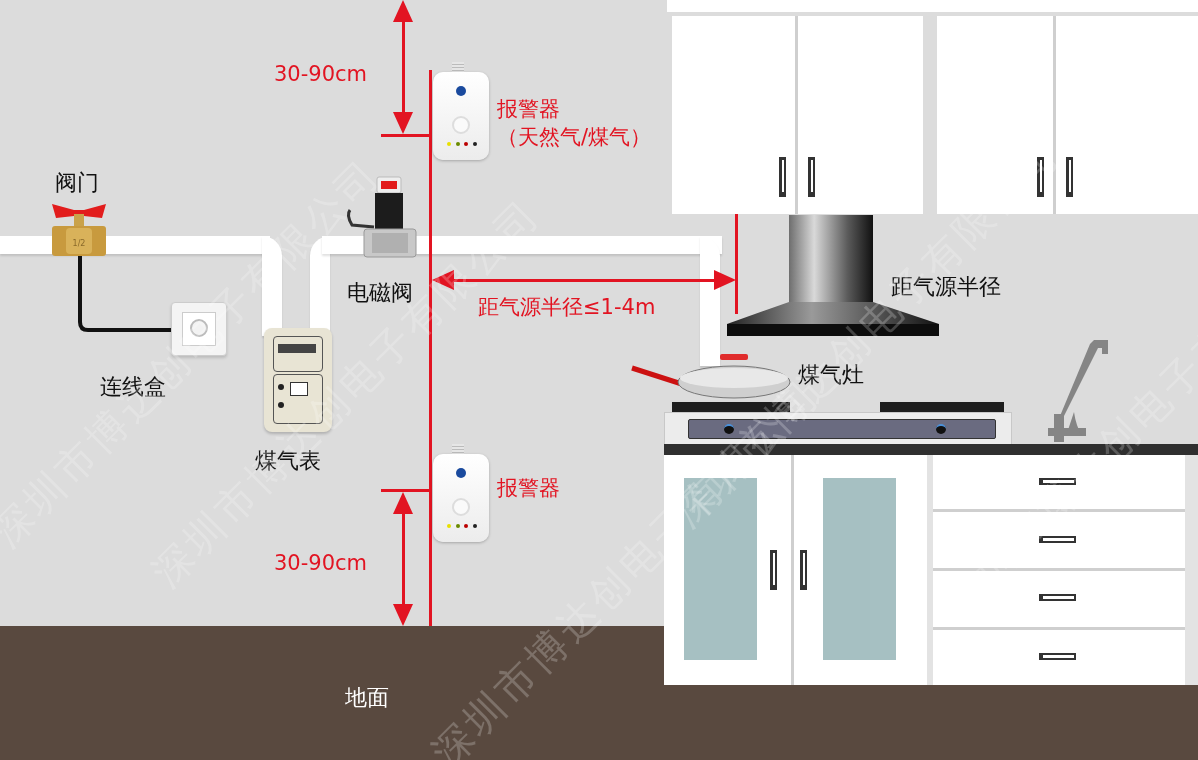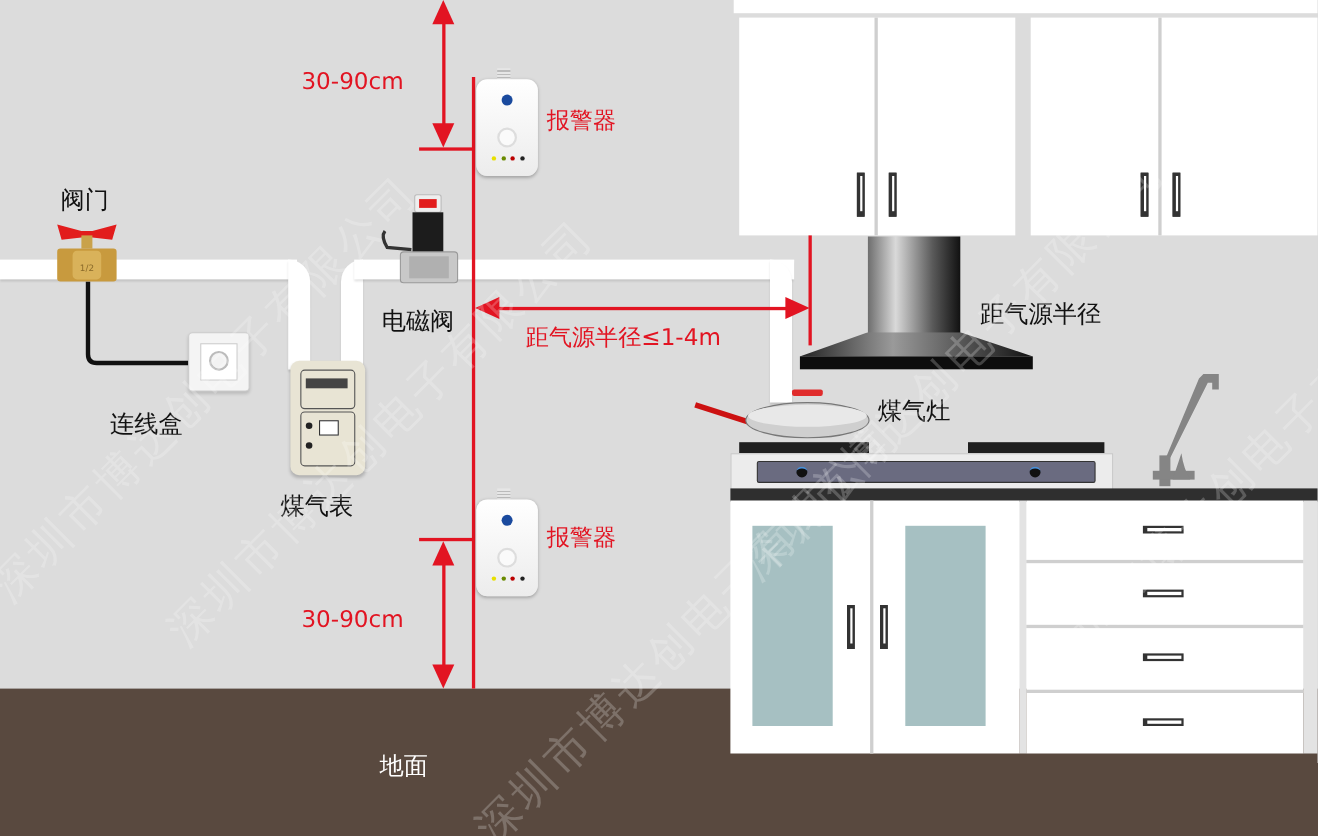--- a/index.html
+++ b/index.html
@@ -140,20 +140,21 @@
     <div class="alarm-logo"></div>
     <div class="alarm-btn"></div>
     <div class="alarm-leds">
         <span style="background:#e8e000"></span>
         <span style="background:#6a8a00"></span>
         <span style="background:#b00"></span>
         <span style="background:#222"></span>
       </div>
   </div>
   <div class="label-red" style="left:497px; top:96px;">报警器</div>
+  <div class="label-red" style="left:497px; top:124px;">（天然气/煤气）</div>
 
   <div class="redline" style="left:402px; top:18px; width:3px; height:102px;"></div>
   <div class="arrow-up" style="left:393px; top:0;"></div>
   <div class="arrow-down" style="left:393px; top:112px;"></div>
   <div class="redline" style="left:381px; top:134px; width:50px; height:3px;"></div>
   <div class="label-red" style="left:274px; top:61px;">30-90cm</div>
 
   <div class="alarm-antenna" style="left:452px; top:444px;"></div>
   <div class="alarm" style="left:433px; top:454px;">
     <div class="alarm-logo"></div>

